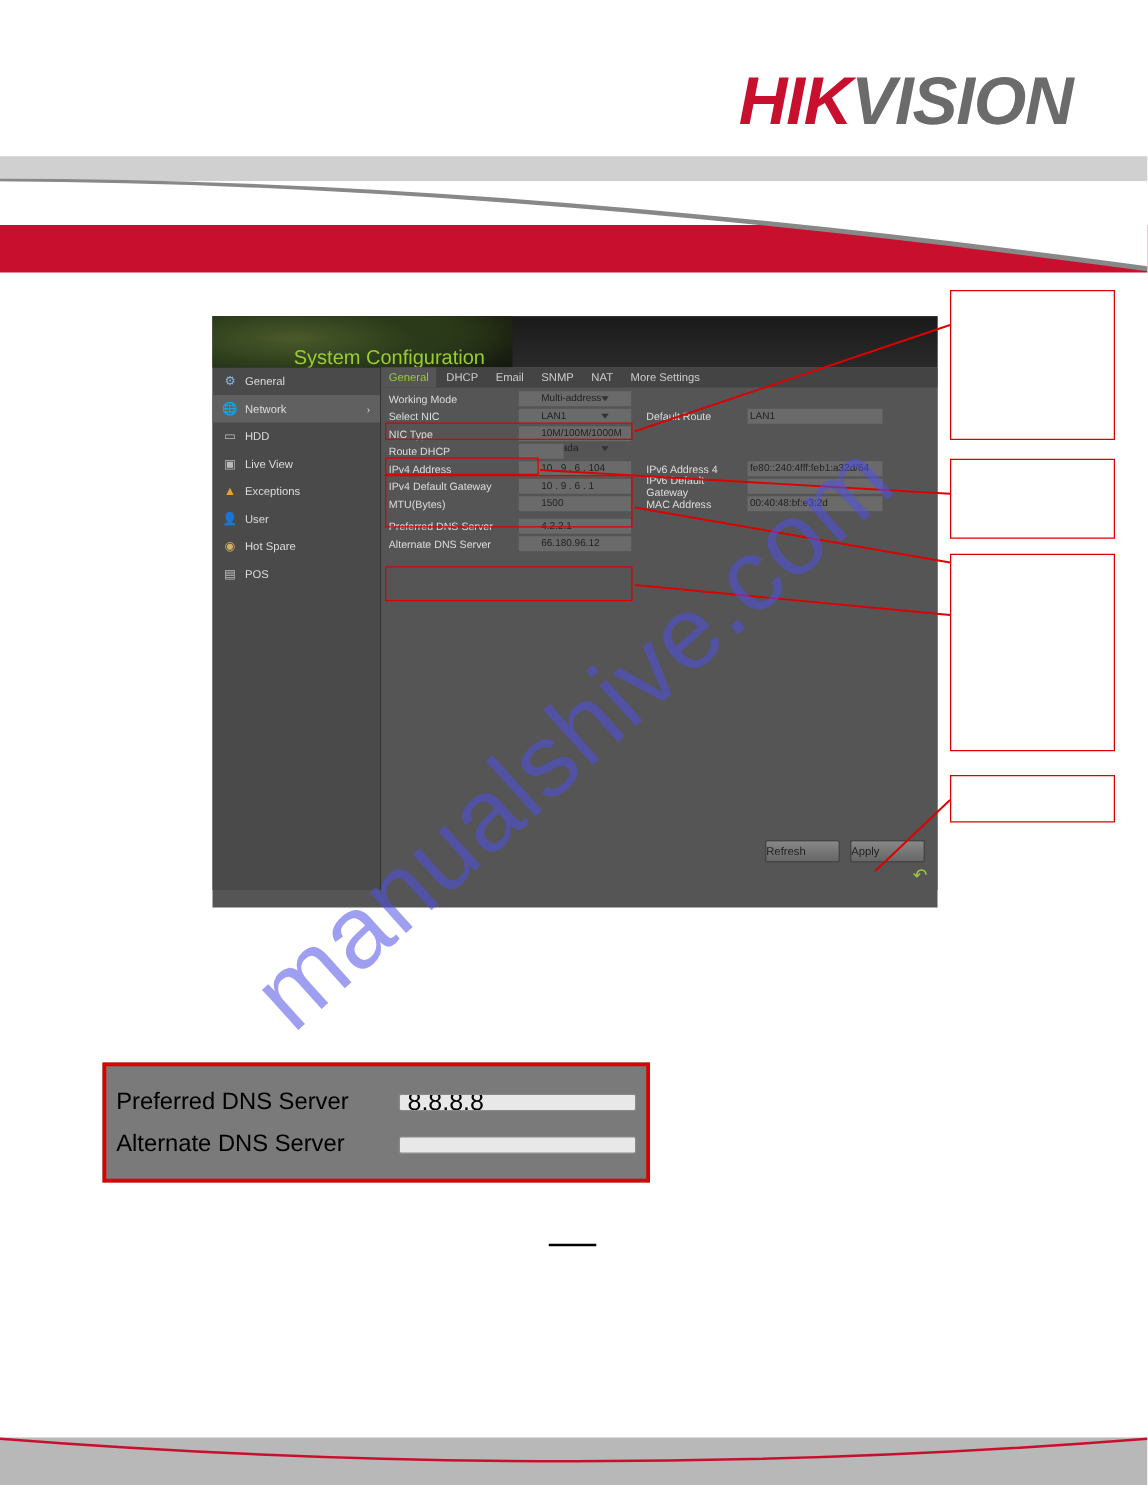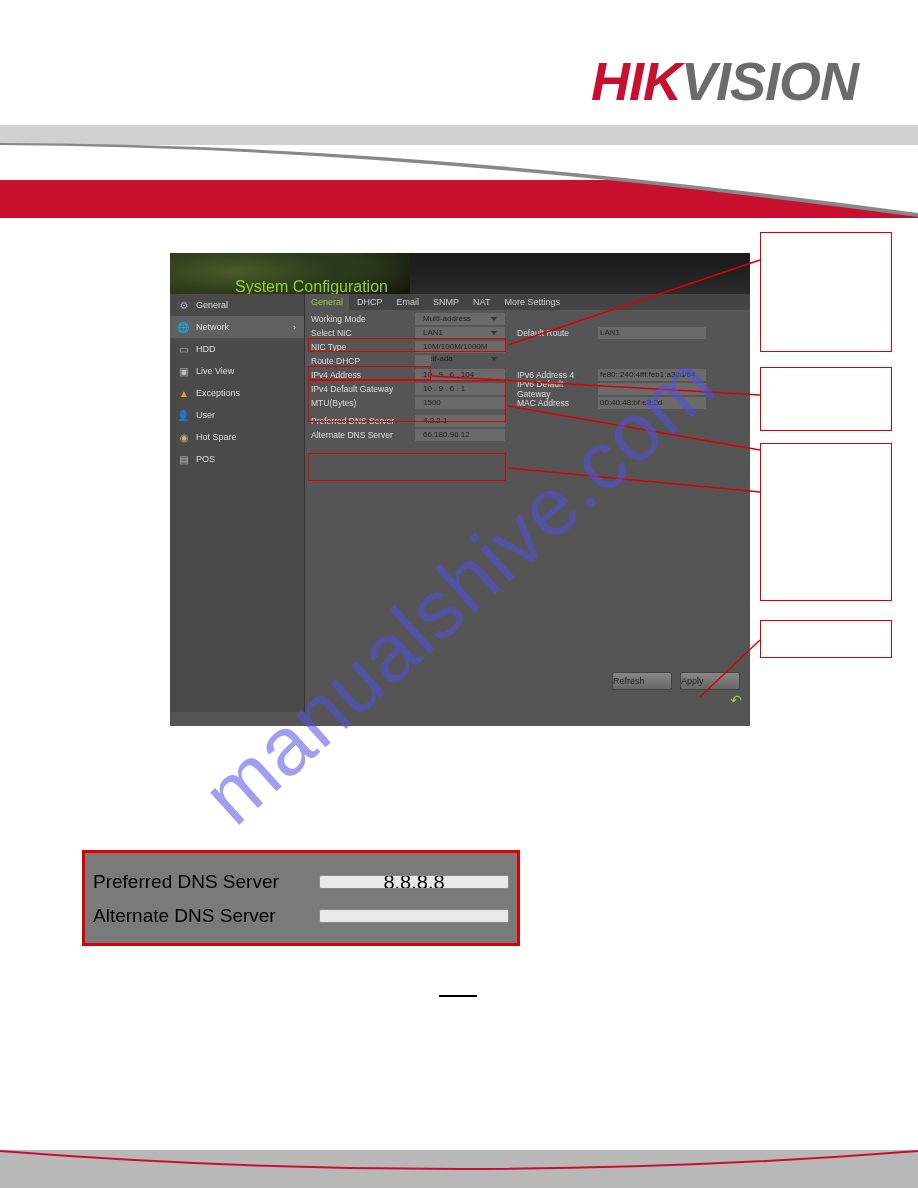--- a/index.html
+++ b/index.html
@@ -163,21 +163,21 @@
     width: 102px;
     color: #ddd;
     padding-left: 2px;
   }
   .form-row .val {
     width: 90px;
     background: #6a6a6a;
     color: #222;
     height: 12px;
     line-height: 12px;
-    padding: 0 8px;
+    padding: 0 18px;
     font-size: 8px;
   }
   .form-row .val.dd::after {
     content: "";
     float: right;
     border-left: 3px solid transparent;
     border-right: 3px solid transparent;
     border-top: 4px solid #333;
     margin-top: 4px;
   }
@@ -267,21 +267,20 @@
   }
   .dns-example input {
     width: 190px;
     height: 14px;
     background: #e8e8e8;
     border: 1px solid #888;
     border-radius: 2px;
     font-size: 20px;
     padding: 0 6px;
     color: #000;
-    text-align: center;
   }
 
   
   .dash {
     position: absolute;
     top: 995px;
     left: 439px;
     width: 38px;
     border-top: 2px solid #000;
   }

